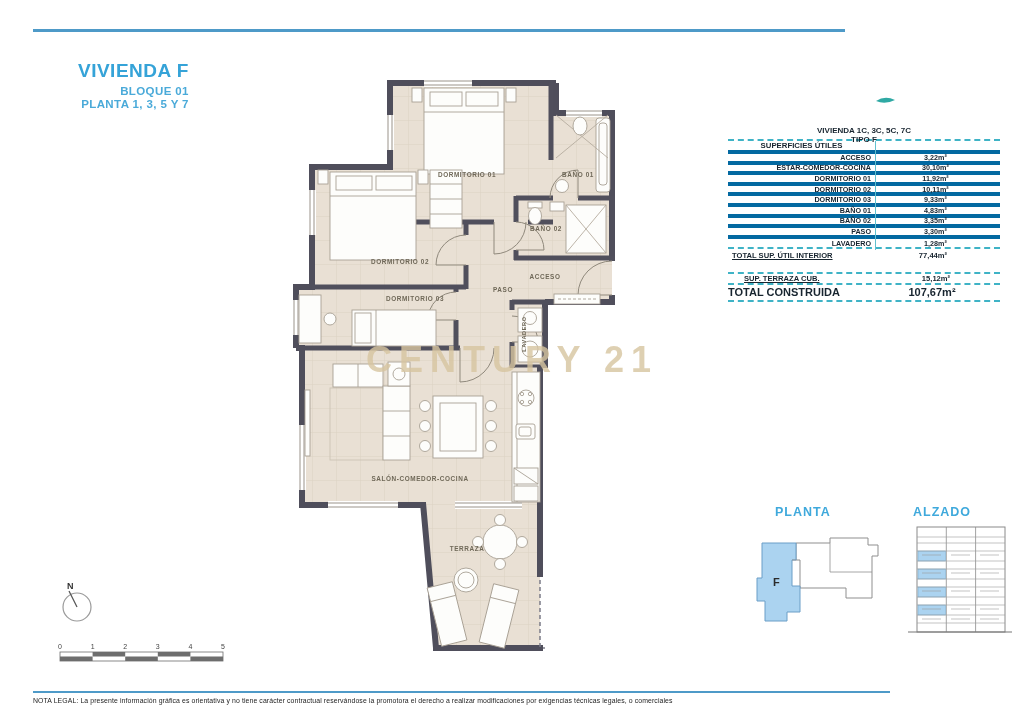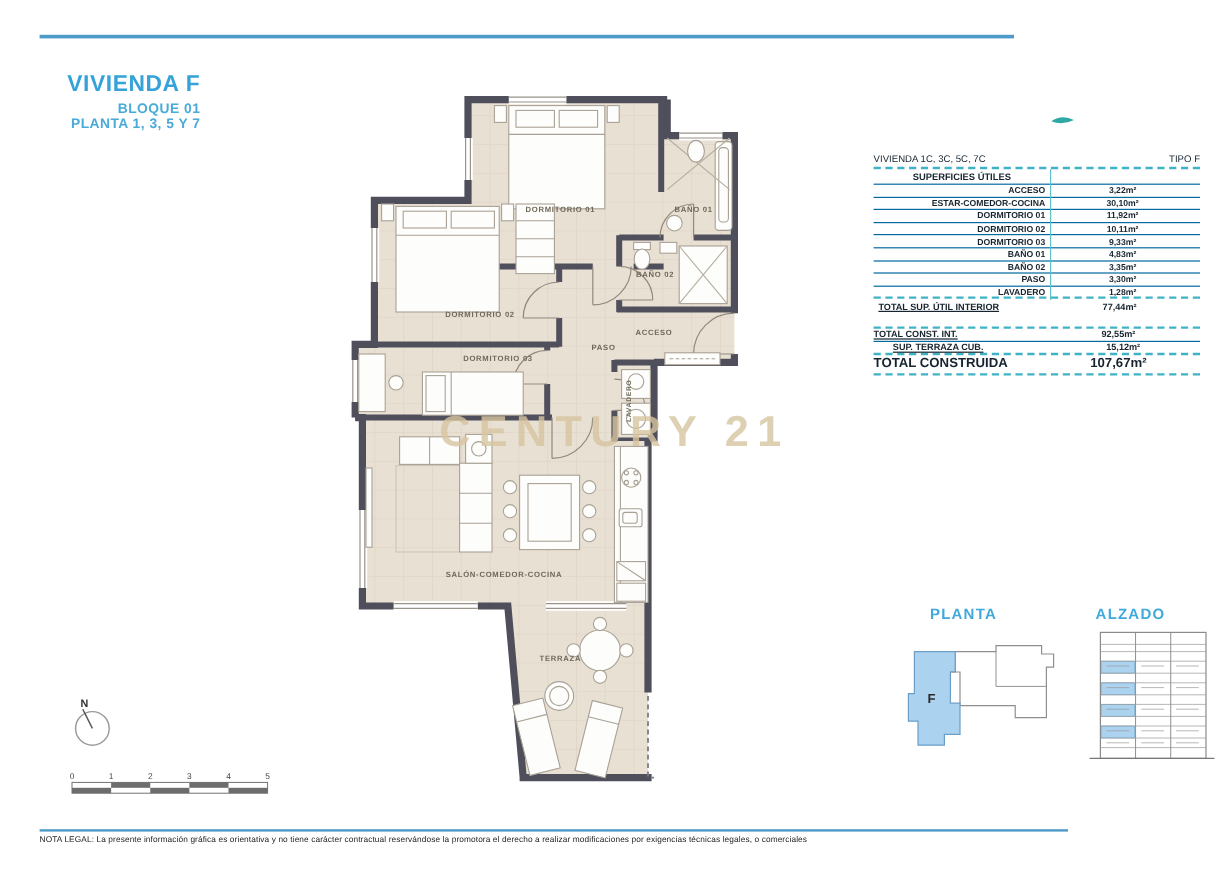--- a/index.html
+++ b/index.html
@@ -1,27 +1,27 @@
 <!DOCTYPE html>
 <html><head>
 <meta charset="utf-8">
 <style>
   html,body{margin:0;padding:0;background:#fff;}
   #page{position:relative;width:1024px;height:725px;background:#ffffff;overflow:hidden;
         font-family:"Liberation Sans", sans-serif;}
   .rule{position:absolute;background:#4e9ac8;}
-  #title-block{position:absolute;left:56px;top:60px;color:#35a3d8;}
+  #title-block{position:absolute;left:78px;top:60px;color:#35a3d8;}
   #title-main{font-size:19px;font-weight:bold;letter-spacing:.5px;}
   #title-block .sub{font-size:11.5px;font-weight:bold;margin-top:3px;letter-spacing:.4px;color:#4aaad9;text-align:right;}
   
   #surf-table{position:absolute;left:728px;top:126px;width:272px;color:#17242f;}
   #surf-table .trow{display:flex;align-items:center;box-sizing:border-box;}
   .dash-b{border-bottom:2px dashed #3fb3c6;}
-  .solid-b{border-bottom:1px solid #0369a1;}
-  .th-row{height:15px;font-size:8px;font-weight:normal;}
+  .solid-b{border-bottom:4px solid #0369a1;}
+  .th-row{height:15px;font-size:8px;font-weight:bold;flex-direction:column;}
   .th-left{flex:1;text-align:left;}
   .th-right{text-align:center;}
   .sec-row{height:13px;font-size:7.8px;font-weight:bold;}
   .sec-label{width:147px;text-align:center;}
   .r-row{height:10.6px;font-size:7.2px;font-weight:bold;}
   .r-label{width:143px;text-align:right;}
   .r-val{flex:1;text-align:center;}
   .sub-row{height:11.5px;font-size:7.6px;font-weight:bold;}
   .sub-label{flex:1;text-align:left;padding-left:4px;text-decoration:underline;}
   .tot-row{height:17px;font-size:11px;font-weight:bold;}
@@ -302,24 +302,20 @@
     <div class="trow r-row dash-b">
         <div class="r-label">LAVADERO</div>
         <div class="r-val">1,28m²</div>
       </div>
     <div class="trow sub-row">
         <div class="sub-label">TOTAL SUP. ÚTIL INTERIOR</div>
         <div class="r-val">77,44m²</div>
       </div>
     <div class="trow gap-row"></div>
     <div class="trow c-row dash-b" style="height:0;"></div>
-    <div class="trow c-row solid-b">
-        <div class="sub-label" style="padding-left:0;">TOTAL CONST. INT.</div>
-        <div class="r-val">92,55m²</div>
-      </div>
     <div class="trow c-row dash-b">
         <div class="sub-label" style="padding-left:16px;">SUP. TERRAZA CUB.</div>
         <div class="r-val">15,12m²</div>
       </div>
     <div class="trow tot-row dash-b">
         <div class="tot-label">TOTAL CONSTRUIDA</div>
         <div class="r-val">107,67m²</div>
       </div>
   </div>
 

